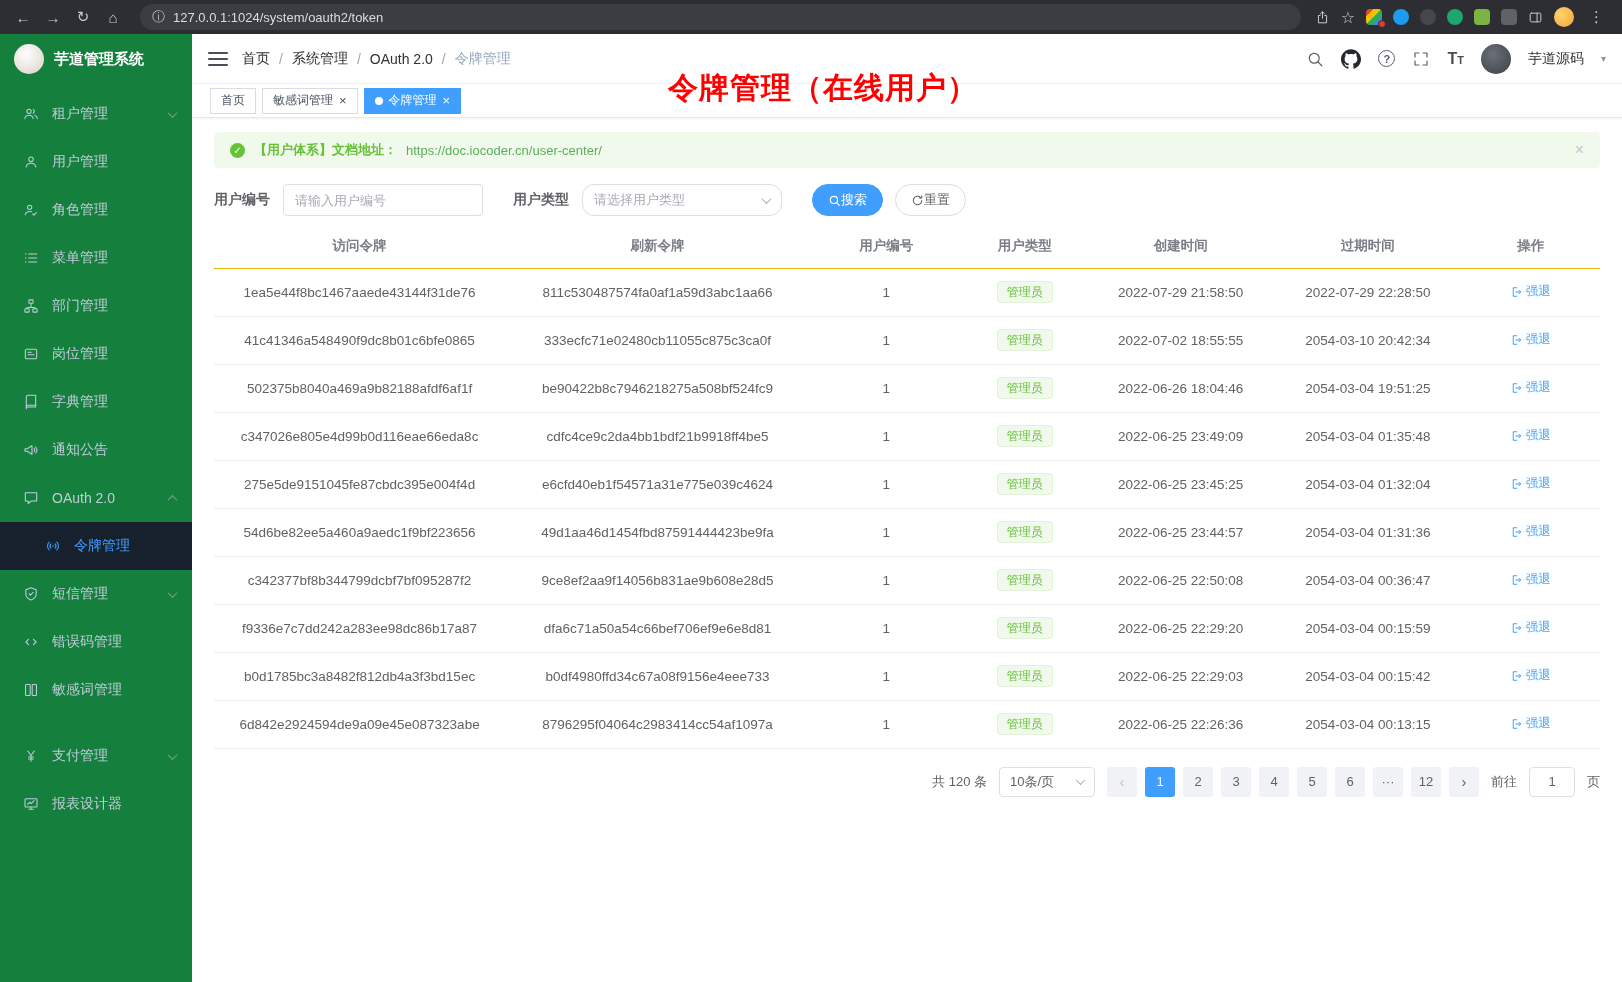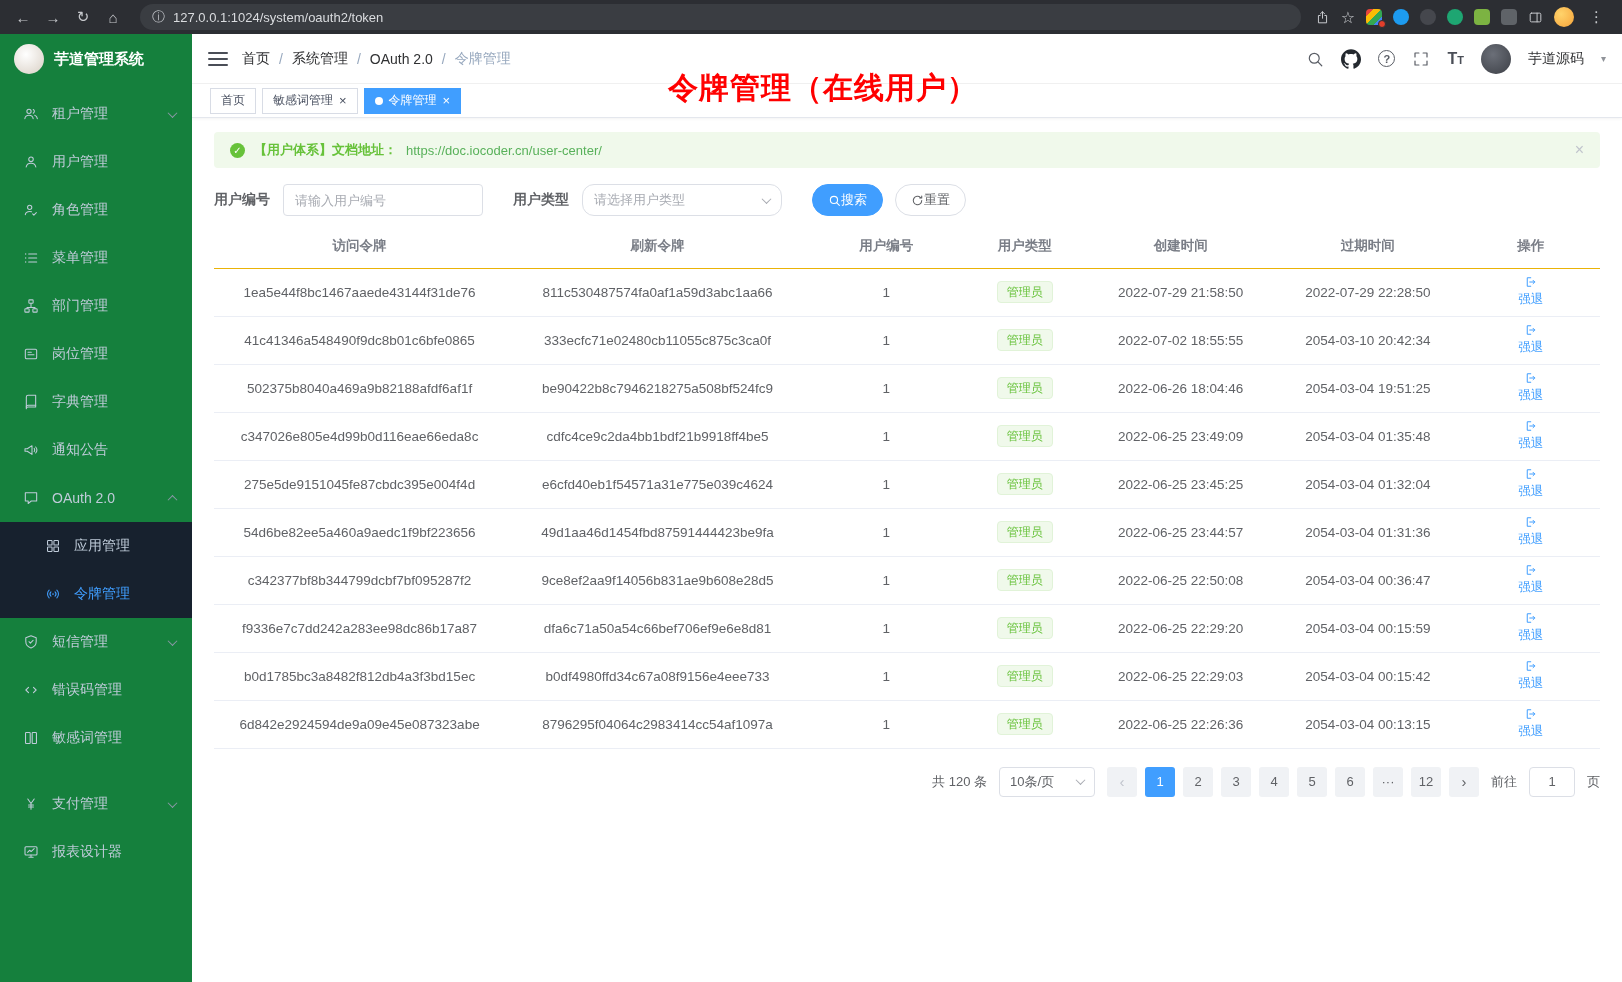--- a/index.html
+++ b/index.html
@@ -88,21 +88,21 @@
   .select { width:200px; height:32px; border:1px solid #dcdfe6; border-radius:12px; background:#fff; display:flex; align-items:center; justify-content:space-between; padding:0 11px; font-size:13px; color:#a8abb2; cursor:pointer; margin-right:30px; }
   .chev-sm { width:7px; height:7px; border-right:1.4px solid #a8abb2; border-bottom:1.4px solid #a8abb2; transform:rotate(45deg) translate(-1px,-1px); flex-shrink:0; }
   .btn { height:32px; display:inline-flex; align-items:center; padding:0 15px; border-radius:16px; border:1px solid #dcdfe6; background:#fff; color:#606266; font-size:13px; cursor:pointer; margin-right:12px; white-space:nowrap; }
   .btn .icon-svg { width:13px; height:13px; stroke-width:2; }
   .btn.primary { background:#409eff; border-color:#409eff; color:#fff; }
 
   table { width:100%; border-collapse:collapse; table-layout:fixed; margin-top:8px; }
   thead th { height:44px; font-size:13.5px; font-weight:700; color:#7a7e87; border-bottom:1px solid #eab308; text-align:center; }
   tbody td { height:48px; font-size:13.5px; color:#606266; border-bottom:1px solid #ebeef5; text-align:center; white-space:nowrap; overflow:hidden; }
   .tag-admin { display:inline-block; background:#f0f9eb; border:1px solid #e1f3d8; color:#67c23a; font-size:12px; padding:4px 9px; border-radius:4px; line-height:1; }
-  .action-link { color:#409eff; font-size:12.5px; display:inline-flex; align-items:center; gap:3px; cursor:pointer; text-decoration:none;flex-direction:column; }
+  .action-link { color:#409eff; font-size:12.5px; display:inline-flex; align-items:center; gap:3px; cursor:pointer; text-decoration:none; }
   .action-link .icon-svg { width:12px; height:12px; stroke-width:2; }
 
   .pagination { display:flex; align-items:center; justify-content:flex-end; gap:12px; margin-top:18px; font-size:13px; color:#606266; }
   .pg-select { width:96px; height:30px; border:1px solid #dcdfe6; border-radius:4px; background:#fff; display:flex; align-items:center; justify-content:space-between; padding:0 10px; font-size:13px; color:#606266; cursor:pointer; }
   .pages { display:flex; gap:8px; align-items:center; }
   .pg-btn { min-width:30px; height:30px; padding:0 5px; background:#f0f2f5; border:none; border-radius:3px; color:#606266; font-size:13px; cursor:pointer; font-family:inherit; }
   .pg-btn.prev { color:#c0c4cc; font-size:15px; }
   .pg-btn.next { font-size:15px; }
   .pg-btn.active { background:#409eff; color:#fff; }
   .goto-input { width:46px; height:30px; border:1px solid #dcdfe6; border-radius:4px; text-align:center; font-size:13px; color:#606266; outline:none; }
@@ -248,31 +248,20 @@
         <span class="micon">
             <svg class="icon-svg" viewBox="0 0 24 24">
               <path d="M20.5 4h-17v12.5h4.3v3.7l4.6-3.7h8.1z"></path>
             </svg>
           </span>
         <span class="mlabel">OAuth 2.0</span>
         <span class="chev up"></span>
       </div>
 
       <div class="submenu">
-        <div class="menu-item">
-          <span class="micon">
-              <svg class="icon-svg" viewBox="0 0 24 24">
-                <rect x="3.8" y="3.8" width="6.8" height="6.8" rx="1"></rect>
-                <rect x="13.4" y="3.8" width="6.8" height="6.8" rx="1"></rect>
-                <rect x="3.8" y="13.4" width="6.8" height="6.8" rx="1"></rect>
-                <rect x="13.4" y="13.4" width="6.8" height="6.8" rx="1"></rect>
-              </svg>
-            </span>
-          <span class="mlabel">应用管理</span>
-        </div>
         <div class="menu-item active">
           <span class="micon">
               <svg class="icon-svg" viewBox="0 0 24 24">
                 <circle cx="12" cy="12" r="1.3" fill="currentColor" stroke="none"></circle>
                 <path d="M8.9 15.1a4.4 4.4 0 0 1 0-6.2M15.1 8.9a4.4 4.4 0 0 1 0 6.2M6.2 17.8a8.2 8.2 0 0 1 0-11.6M17.8 6.2a8.2 8.2 0 0 1 0 11.6"></path>
               </svg>
             </span>
           <span class="mlabel">令牌管理</span>
         </div>
       </div>

